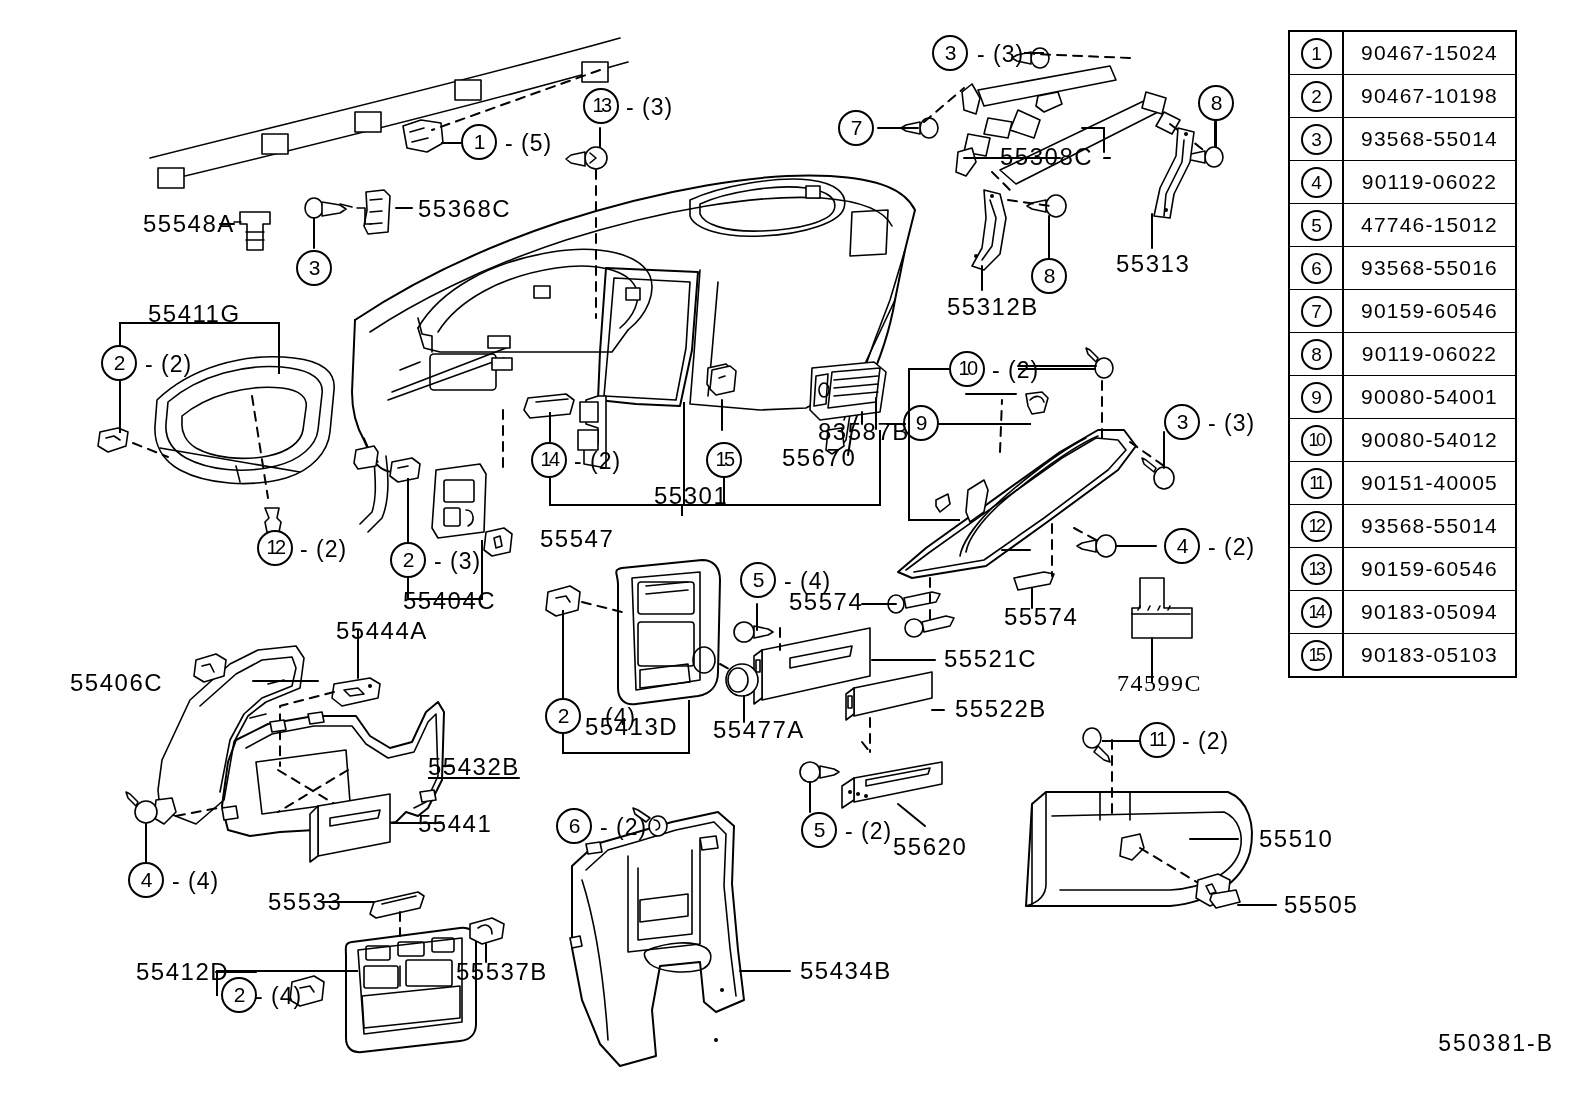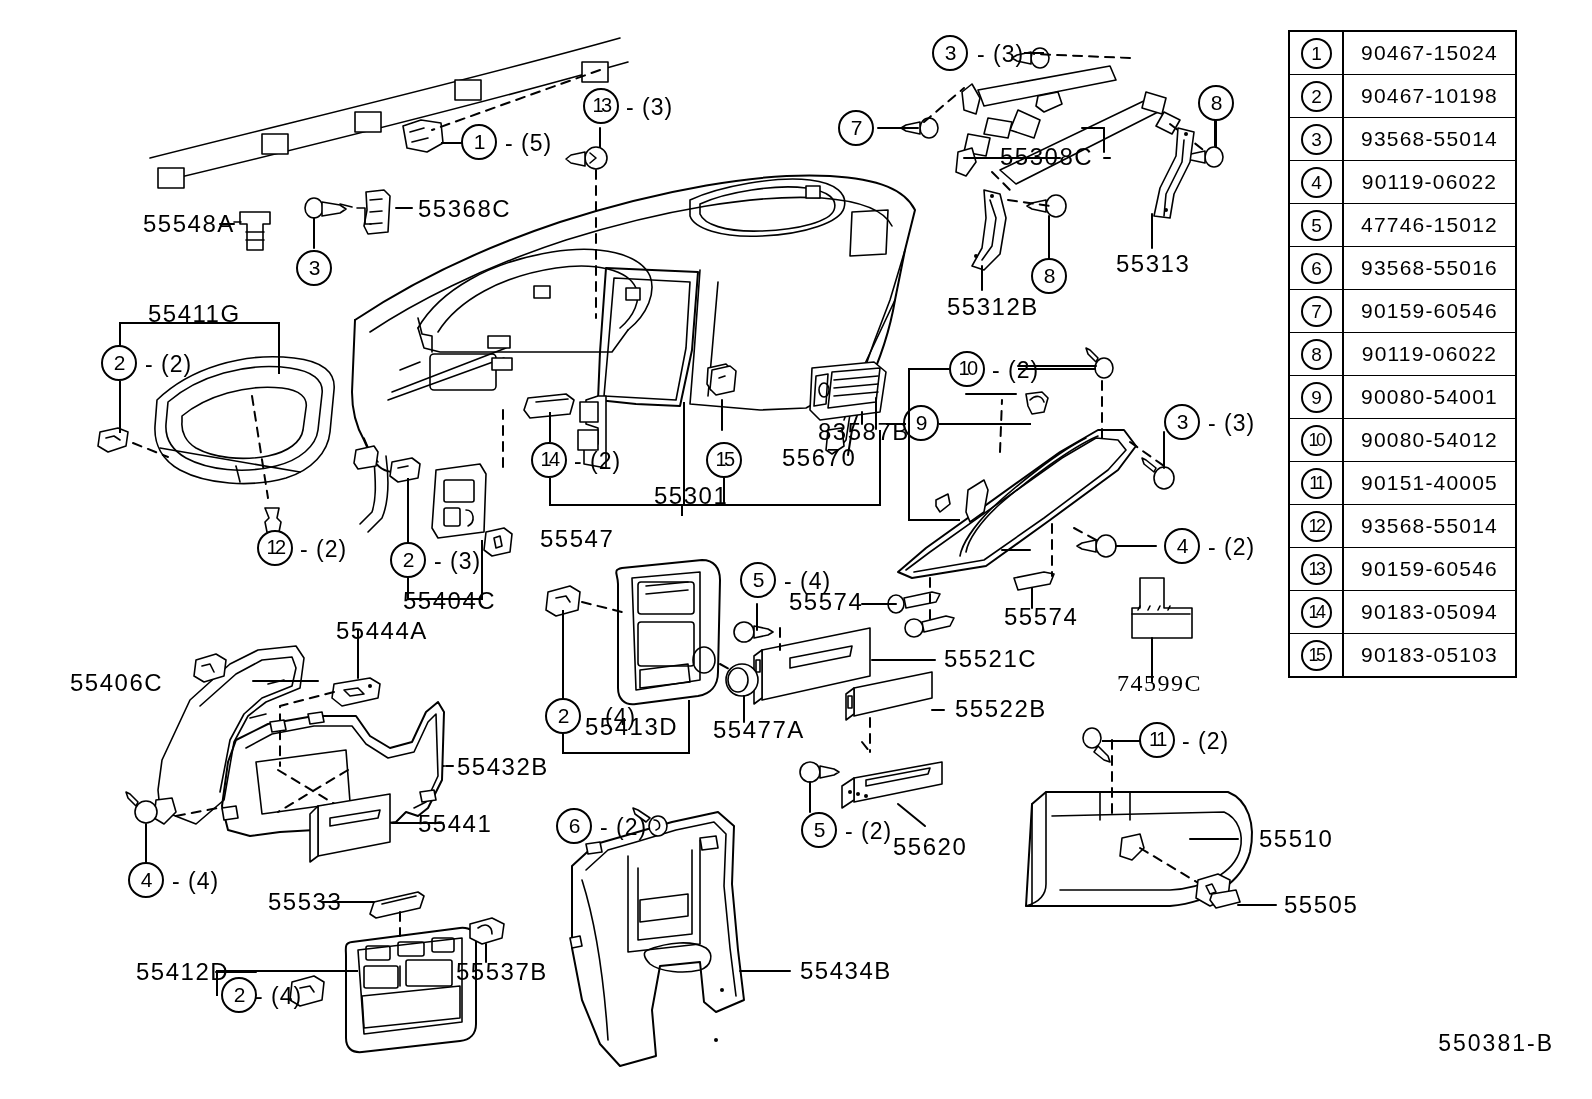--- a/index.html
+++ b/index.html
@@ -622,21 +622,21 @@
   <div class="lbl" style="left:654px; top:482px;">55301</div>
   <div class="lbl" style="left:782px; top:444px;">55670</div>
   <div class="lbl" style="left:818px; top:418px;">83587B</div>
   <div class="lbl" style="left:540px; top:525px;">55547</div>
   <div class="lbl" style="left:403px; top:587px;">55404C</div>
   <div class="lbl" style="left:789px; top:588px;">55574</div>
   <div class="lbl" style="left:1004px; top:603px;">55574</div>
   <div class="lbl" style="left:1117px; top:670px;font-family:Liberation Serif, serif;">74599C</div>
   <div class="lbl" style="left:70px; top:669px;">55406C</div>
   <div class="lbl" style="left:336px; top:617px;">55444A</div>
-  <div class="lbl" style="left:457px; top:753px;">55432B</div>
+  <div class="lbl" style="left:428px; top:753px;text-decoration:underline;">55432B</div>
   <div class="lbl" style="left:418px; top:810px;">55441</div>
   <div class="lbl" style="left:585px; top:713px;">55413D</div>
   <div class="lbl" style="left:713px; top:716px;">55477A</div>
   <div class="lbl" style="left:944px; top:645px;">55521C</div>
   <div class="lbl" style="left:955px; top:695px;">55522B</div>
   <div class="lbl" style="left:893px; top:833px;">55620</div>
   <div class="lbl" style="left:1259px; top:825px;">55510</div>
   <div class="lbl" style="left:1284px; top:891px;">55505</div>
   <div class="lbl" style="left:268px; top:888px;">55533</div>
   <div class="lbl" style="left:136px; top:958px;">55412D</div>

